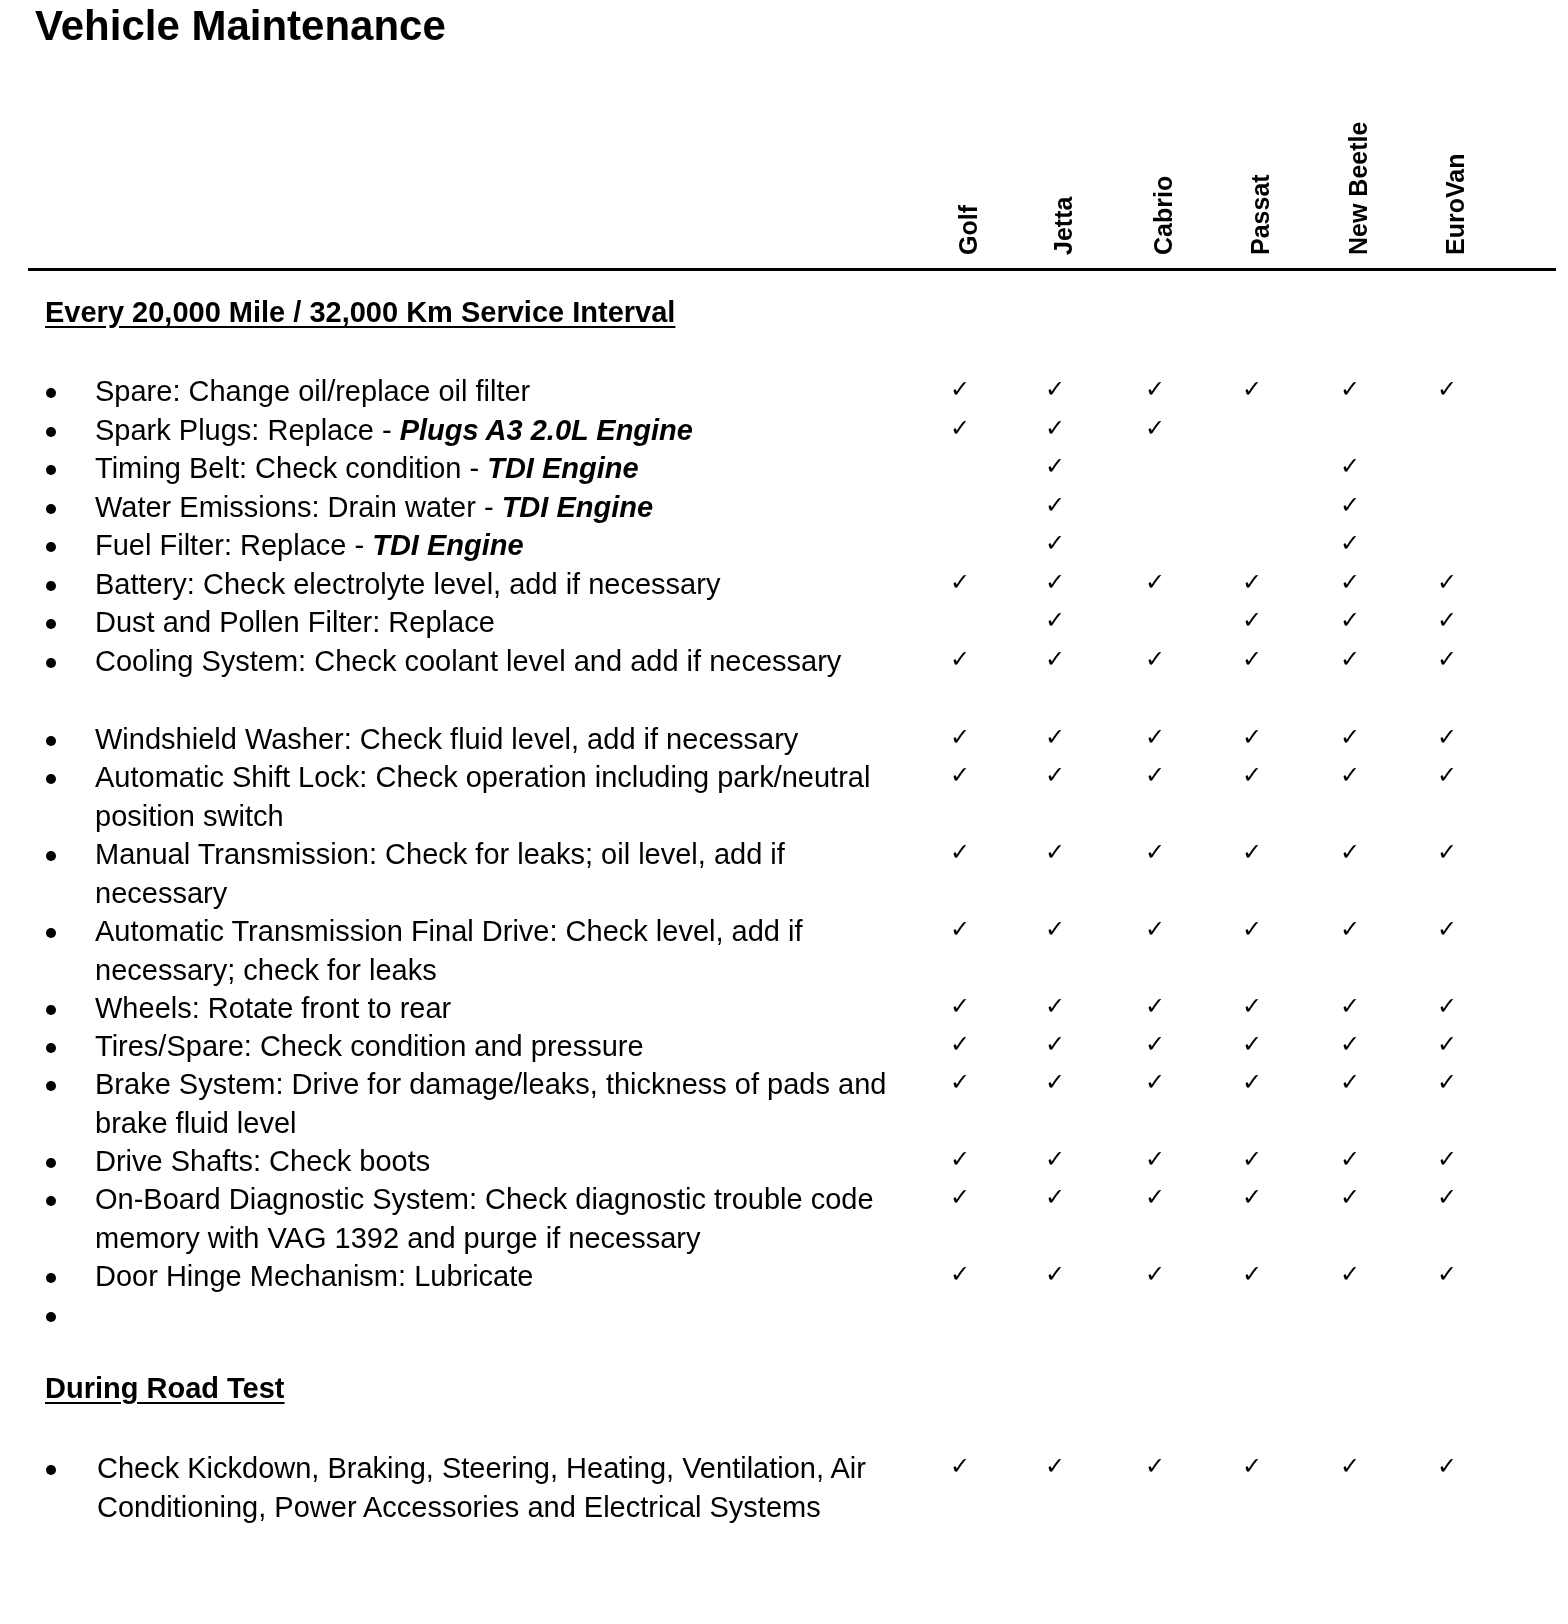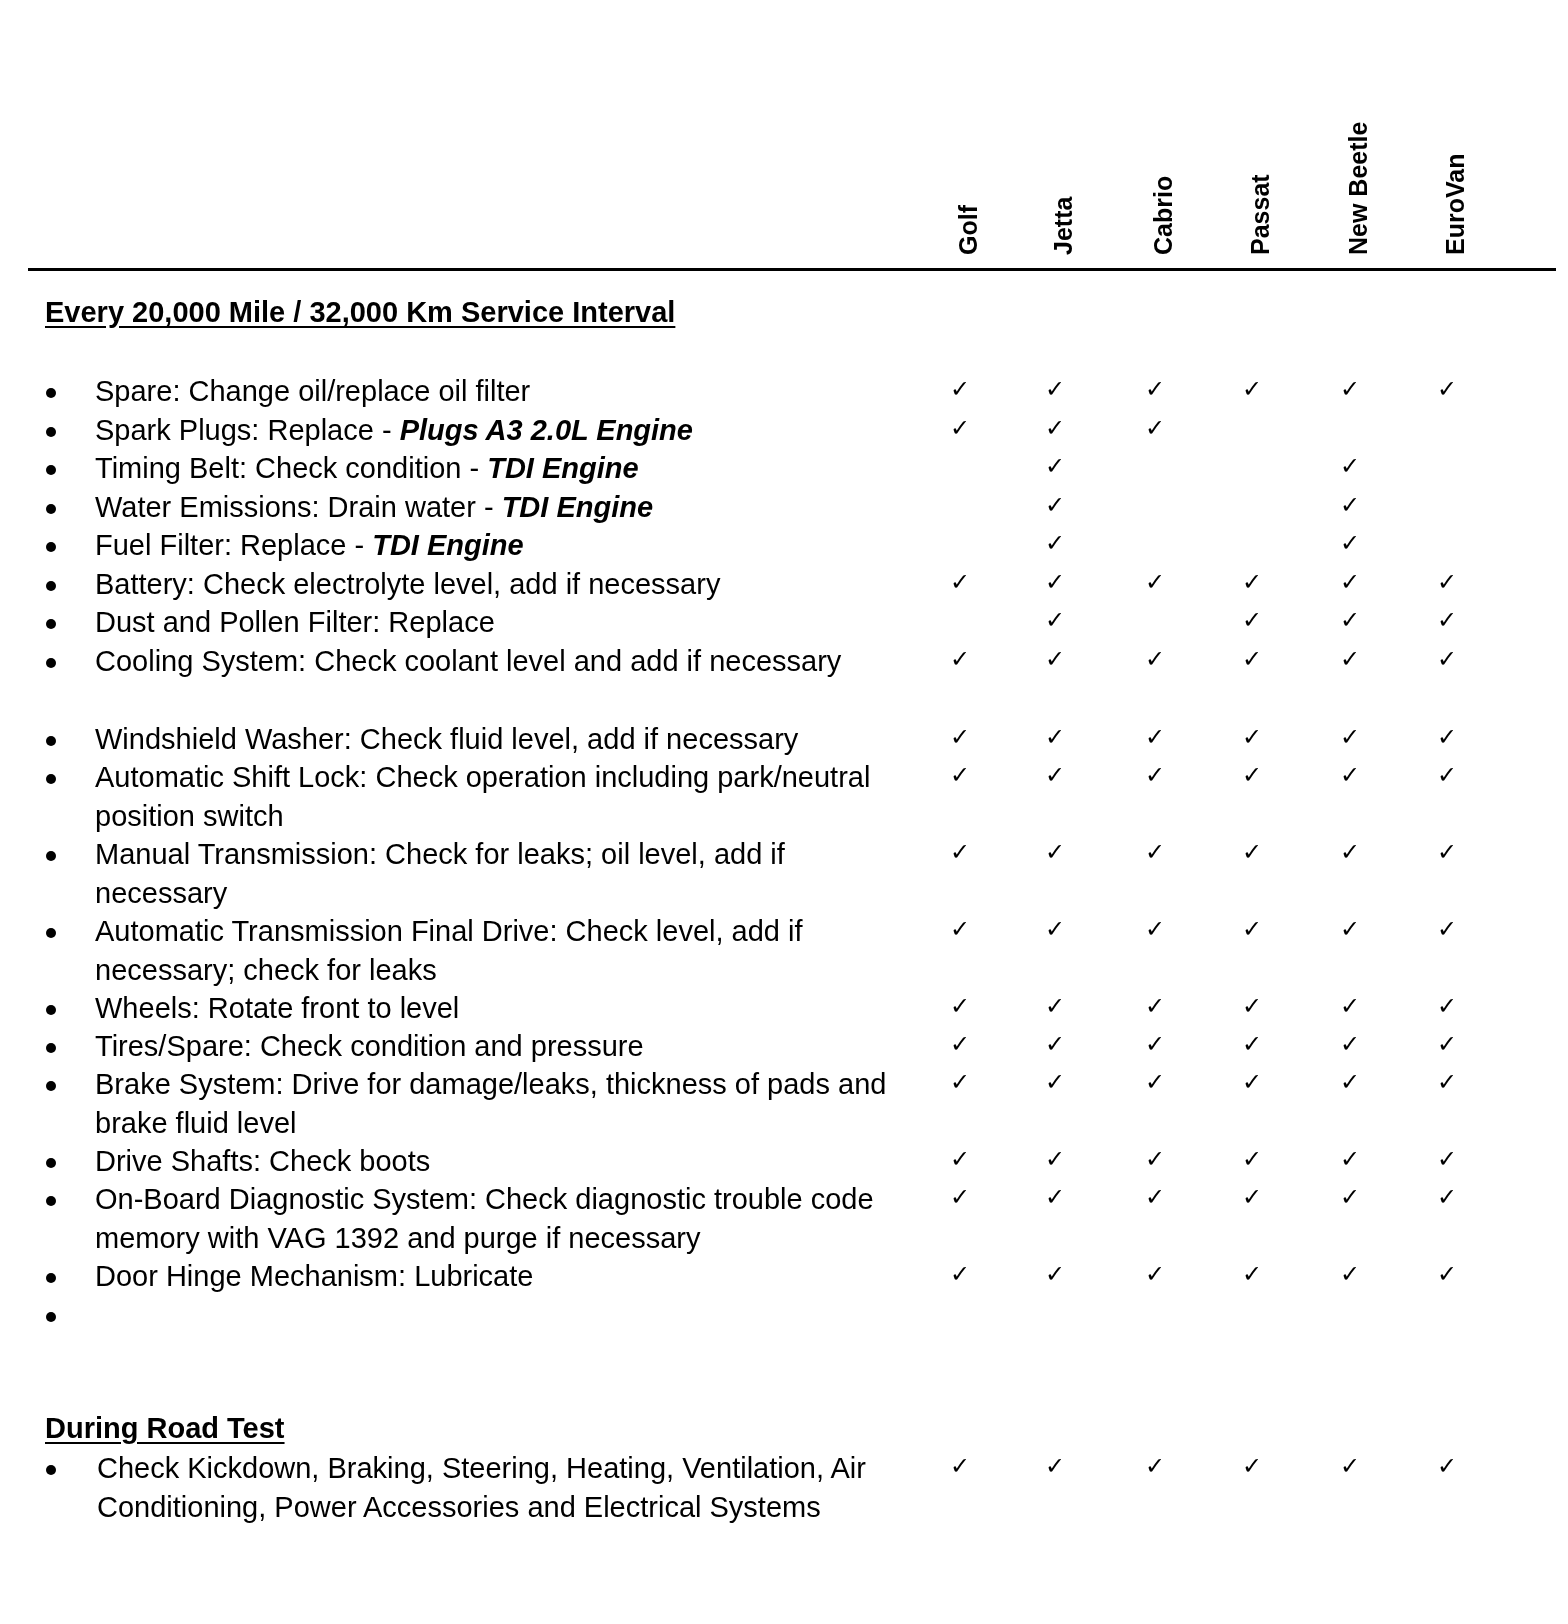--- a/index.html
+++ b/index.html
@@ -39,20 +39,21 @@
   }
   .item-text .emph { font-weight: bold; font-style: italic; }
   .check {
     position: absolute; font-size: 24px; line-height: 30px; width: 30px; text-align: center;
   }
 </style>
 </head>
 <body>
 
 <div class="title">
+  <div>Vehicle Maintenance</div>
 </div>
 
 <div id="col-headers">
     <div class="col-header" style="left: 948px;">
       <span>Golf</span>
     </div>
     <div class="col-header" style="left: 1043px;">
       <span>Jetta</span>
     </div>
     <div class="col-header" style="left: 1143px;">
@@ -170,21 +171,21 @@
       <div class="item-text"><span>Automatic Transmission Final Drive: Check level, add if necessary; check for leaks</span></div>
       <div class="check" style="left: 945px; top: 2px;">✓</div>
       <div class="check" style="left: 1040px; top: 2px;">✓</div>
       <div class="check" style="left: 1140px; top: 2px;">✓</div>
       <div class="check" style="left: 1237px; top: 2px;">✓</div>
       <div class="check" style="left: 1335px; top: 2px;">✓</div>
       <div class="check" style="left: 1432px; top: 2px;">✓</div>
     </div>
     <div class="row" style="top: 989px;">
       <div class="bullet" style="top: 16px;"></div>
-      <div class="item-text"><span>Wheels:  Rotate front to level</span></div>
+      <div class="item-text"><span>Wheels:  Rotate front to rear</span></div>
       <div class="check" style="left: 945px; top: 2px;">✓</div>
       <div class="check" style="left: 1040px; top: 2px;">✓</div>
       <div class="check" style="left: 1140px; top: 2px;">✓</div>
       <div class="check" style="left: 1237px; top: 2px;">✓</div>
       <div class="check" style="left: 1335px; top: 2px;">✓</div>
       <div class="check" style="left: 1432px; top: 2px;">✓</div>
     </div>
     <div class="row" style="top: 1027px;">
       <div class="bullet" style="top: 16px;"></div>
       <div class="item-text"><span>Tires/Spare: Check condition and pressure</span></div>
@@ -232,21 +233,21 @@
       <div class="check" style="left: 1040px; top: 2px;">✓</div>
       <div class="check" style="left: 1140px; top: 2px;">✓</div>
       <div class="check" style="left: 1237px; top: 2px;">✓</div>
       <div class="check" style="left: 1335px; top: 2px;">✓</div>
       <div class="check" style="left: 1432px; top: 2px;">✓</div>
     </div>
     <div class="row" style="top: 1296px;">
       <div class="bullet" style="top: 16px;"></div>
       <div class="item-text"><span></span></div>
     </div>
-    <div class="section-title" style="top: 1412px;">During Road Test</div>
+    <div class="section-title" style="top: 1372px;">During Road Test</div>
     <div class="row" style="top: 1449px;">
       <div class="bullet" style="top: 16px;"></div>
       <div class="item-text" style="left: 97px; width: 790px;"><span>Check Kickdown, Braking, Steering, Heating, Ventilation, Air Conditioning, Power Accessories and Electrical Systems</span></div>
       <div class="check" style="left: 945px; top: 2px;">✓</div>
       <div class="check" style="left: 1040px; top: 2px;">✓</div>
       <div class="check" style="left: 1140px; top: 2px;">✓</div>
       <div class="check" style="left: 1237px; top: 2px;">✓</div>
       <div class="check" style="left: 1335px; top: 2px;">✓</div>
       <div class="check" style="left: 1432px; top: 2px;">✓</div>
     </div>

